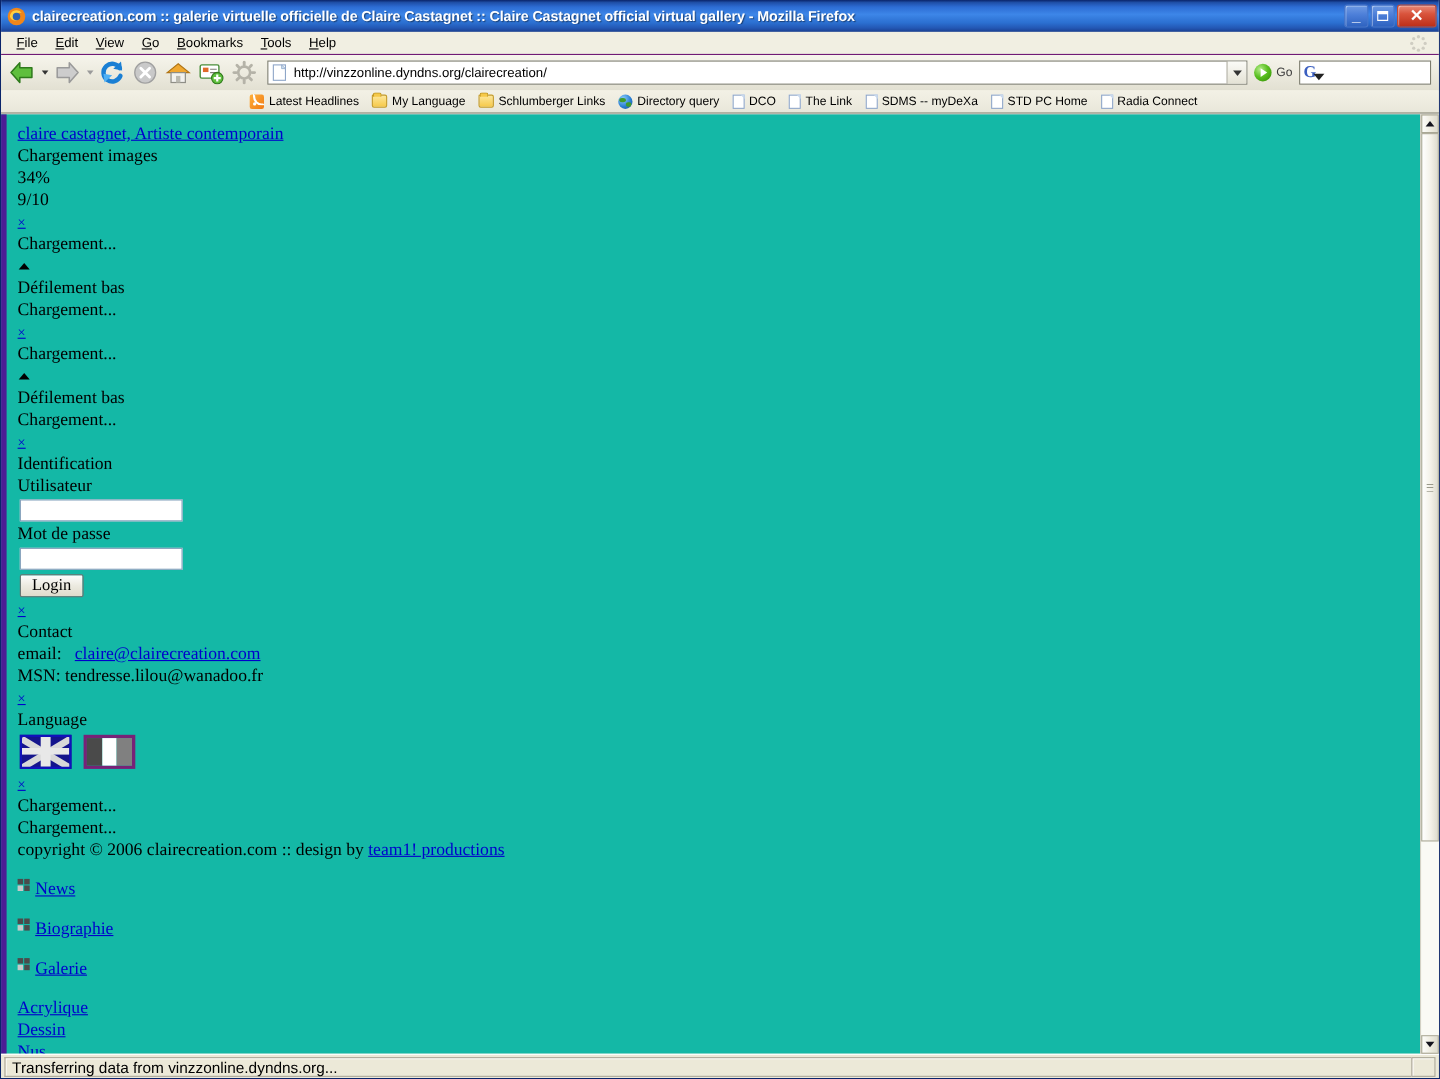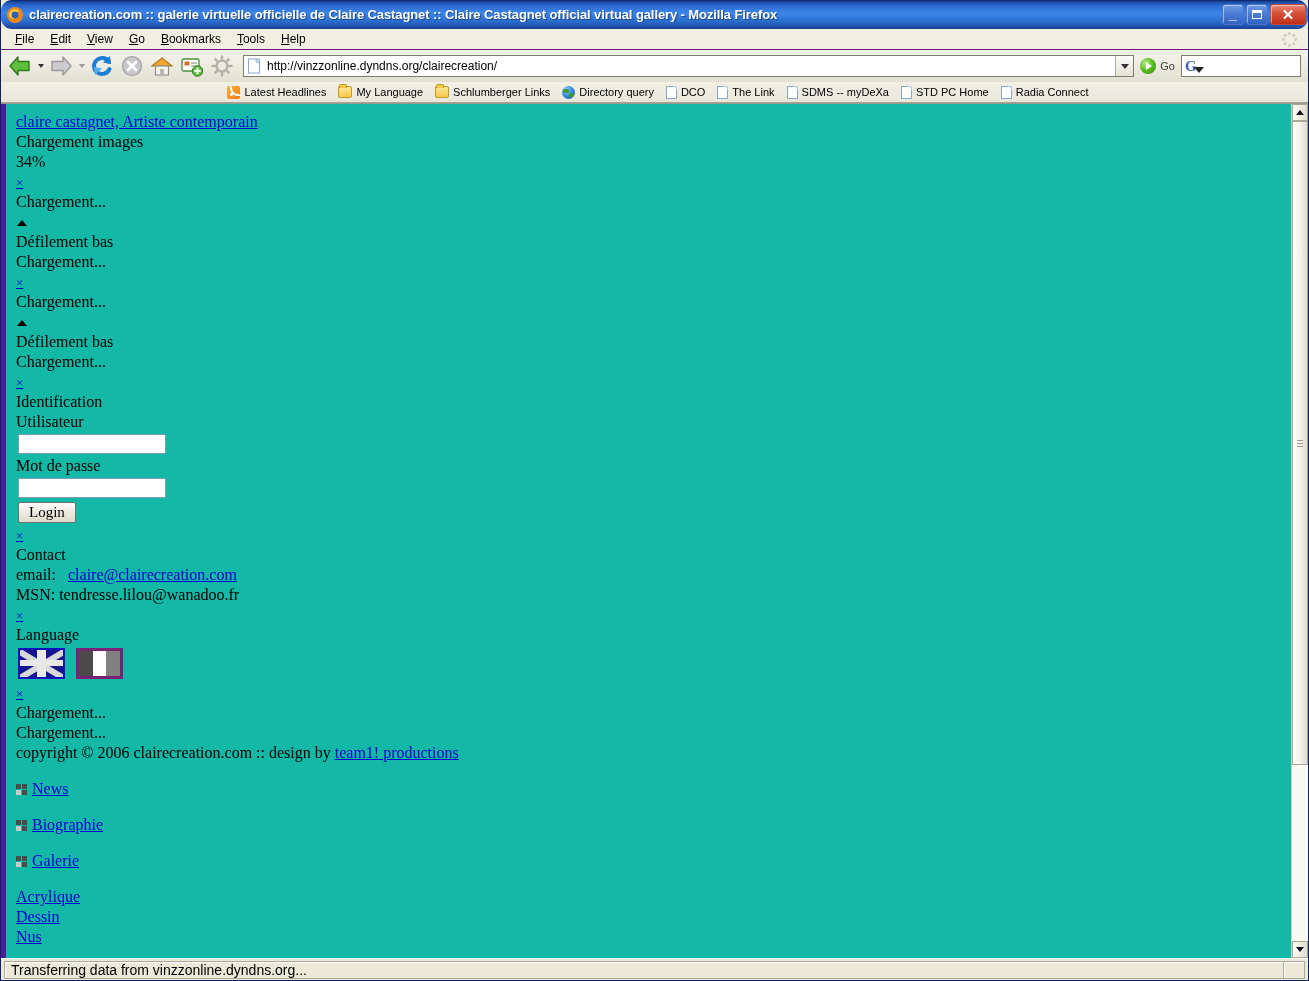--- a/index.html
+++ b/index.html
@@ -22,21 +22,20 @@
 
   
   .titlebar {
     height: 29px; flex: 0 0 29px;
     background: linear-gradient(to bottom,
        #0a246a 0%, #1f4fa8 8%, #2d6cd4 22%, #3d86e8 45%,
        #2b6fd0 72%, #2357b4 88%, #1a3f8f 100%);
     display: flex; align-items: center;
     padding: 0 2px 0 5px;
     position: relative;
-    border-radius: 11px;
   }
   .titlebar-icon {
     width: 18px; height: 18px; flex: 0 0 18px;
     margin-right: 5px; position: relative;
   }
   .title-text {
     flex: 1 1 auto;
     color: #ffffff;
     font-size: 13px;
     font-weight: bold;
@@ -293,21 +292,21 @@
   .flag-fr {
     width: 47px; height: 31px;
     border: 3px solid #772277;
     display:flex;
   }
   .flag-fr .s1 { flex:1; background:#4a4a4a; }
   .flag-fr .s2 { flex:1; background:#ffffff; }
   .flag-fr .s3 { flex:1; background:#808080; }
 
   .menu-block { margin-top: 16px; }
-  .menu-line { display:flex; align-items:center; gap:5px; margin-bottom: 16px; }
+  .menu-line { display:flex; align-items:flex-start; gap:5px; margin-bottom: 16px; }
   .bullet {
     width: 11px; height: 11px; flex:0 0 11px;
     display:grid; grid-template-columns: 1fr 1fr; grid-template-rows: 1fr 1fr;
     gap:1px;
   }
   .bullet i { display:block; }
   .bullet i:nth-child(1){ background:#4b4b4b; }
   .bullet i:nth-child(2){ background:#4b4b4b; }
   .bullet i:nth-child(3){ background:#c9c9c9; }
   .bullet i:nth-child(4){ background:#4b4b4b; }
@@ -551,20 +550,21 @@
   </div>
 
   <div class="content-wrap">
     <div class="page">
 
       <div class="row">
         <a href="#">claire castagnet, Artiste contemporain</a>
       </div>
       <div class="row">Chargement images</div>
       <div class="row">34%</div>
+      <div class="row">9/10</div>
 
       <div class="row"><a href="#" class="broken-x">×</a></div>
       <div class="row">Chargement...</div>
       <div class="row"><span class="tri-up"></span></div>
       <div class="row">Défilement bas</div>
       <div class="row">Chargement...</div>
 
       <div class="row"><a href="#" class="broken-x">×</a></div>
       <div class="row">Chargement...</div>
       <div class="row"><span class="tri-up"></span></div>

